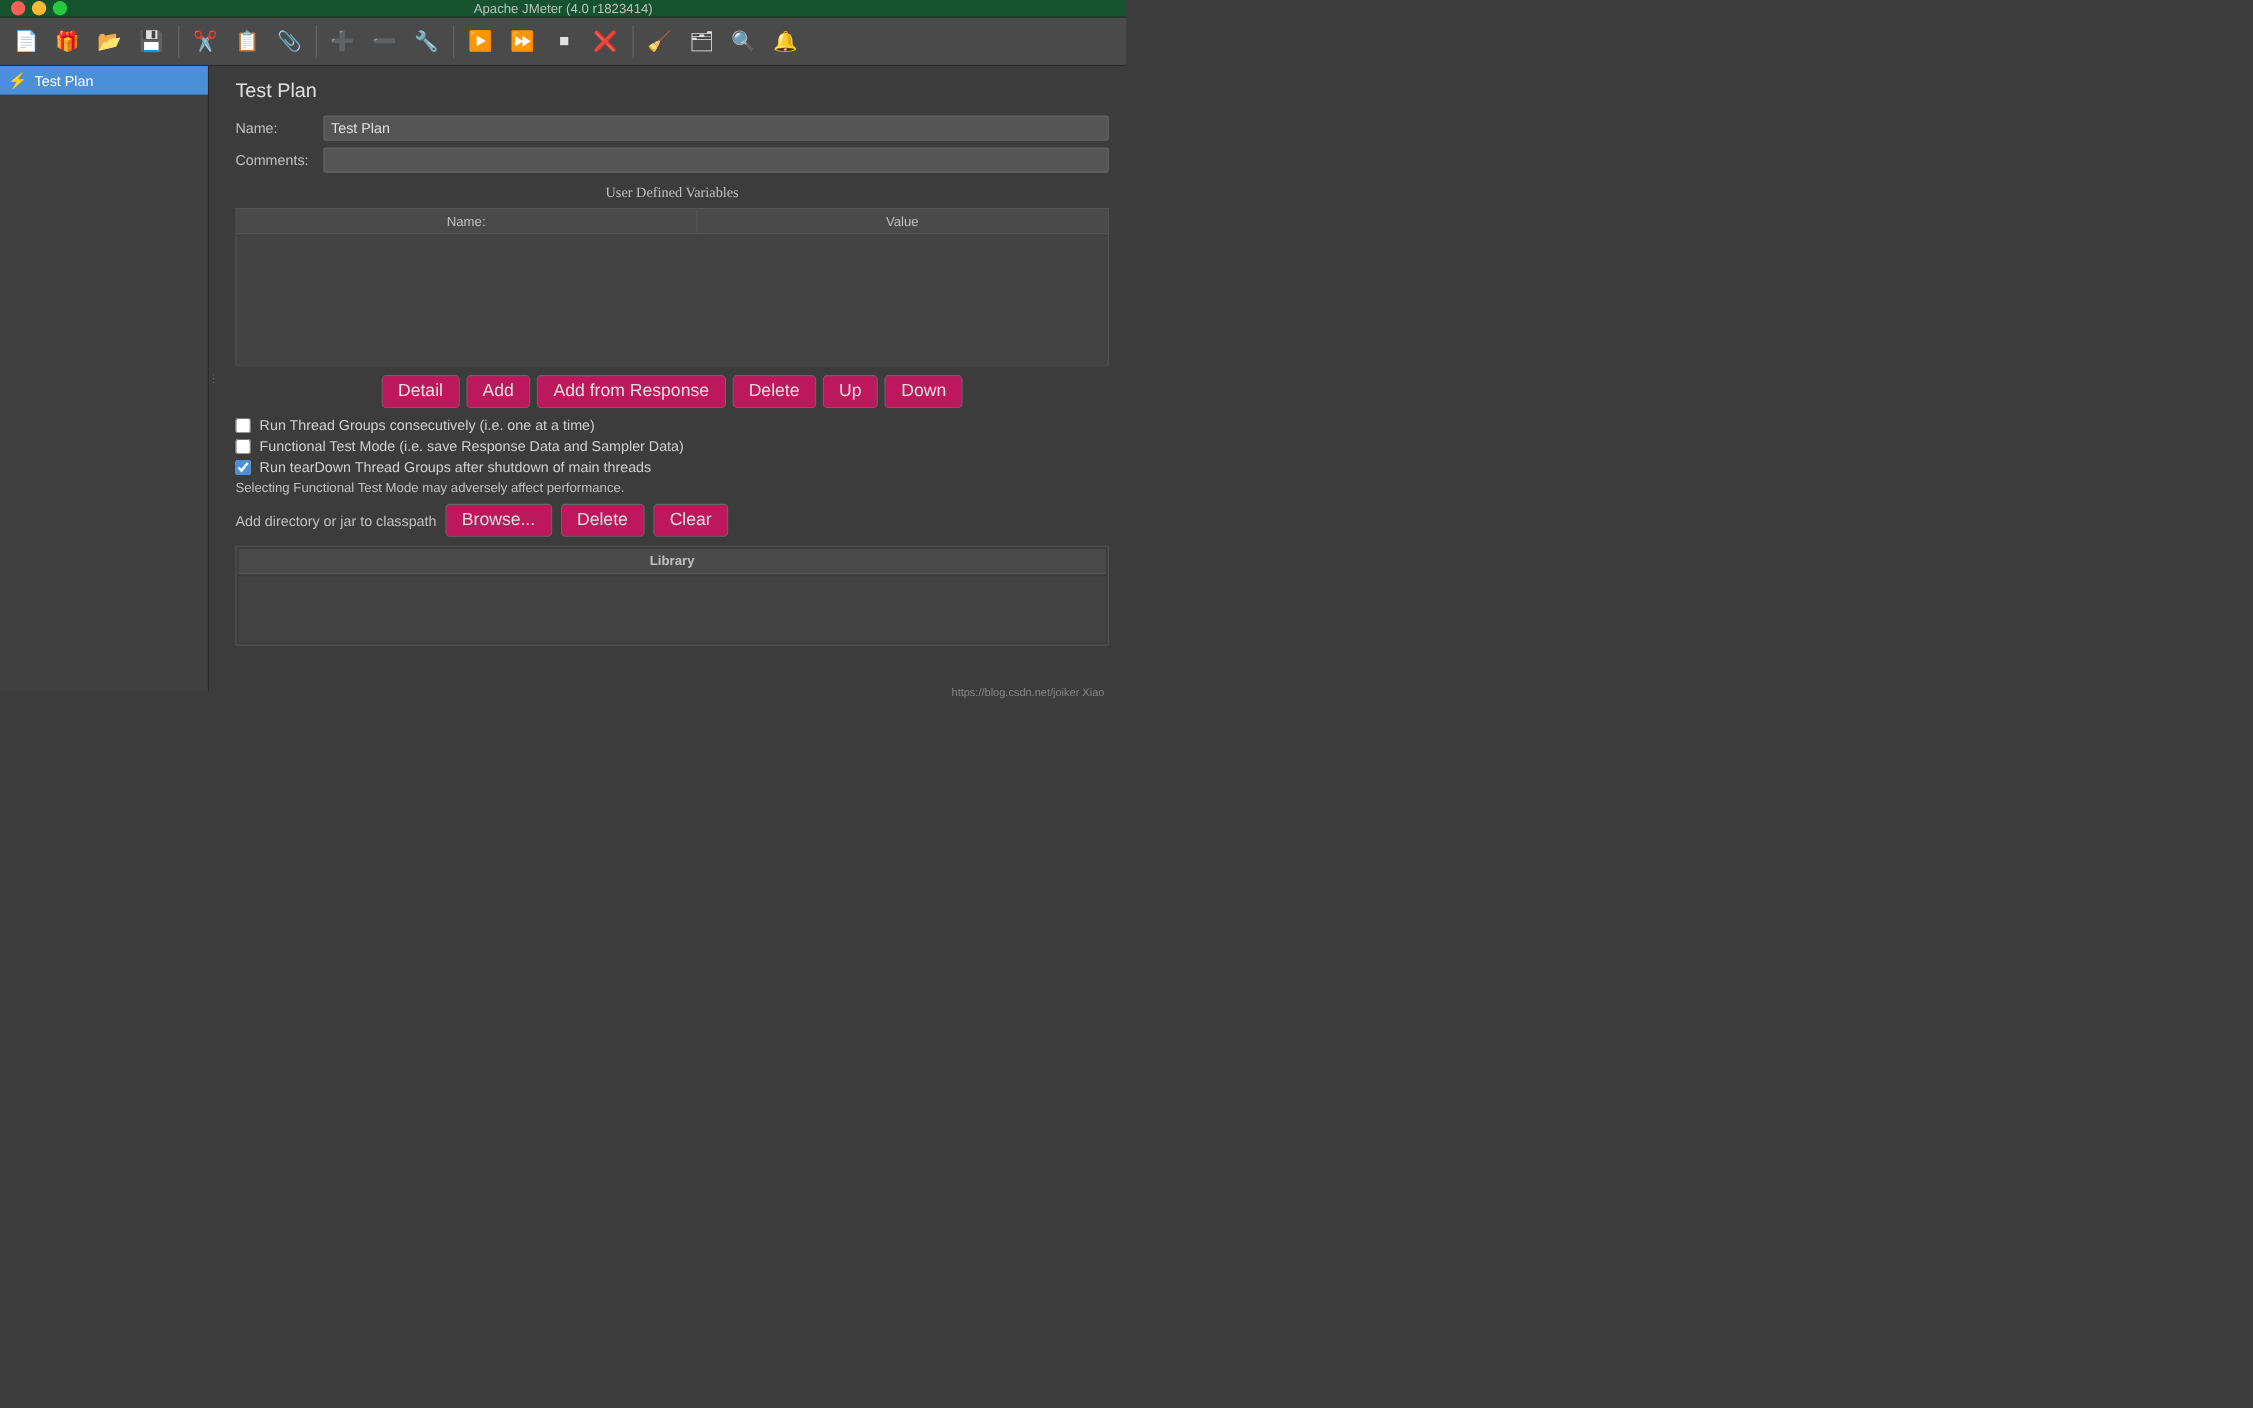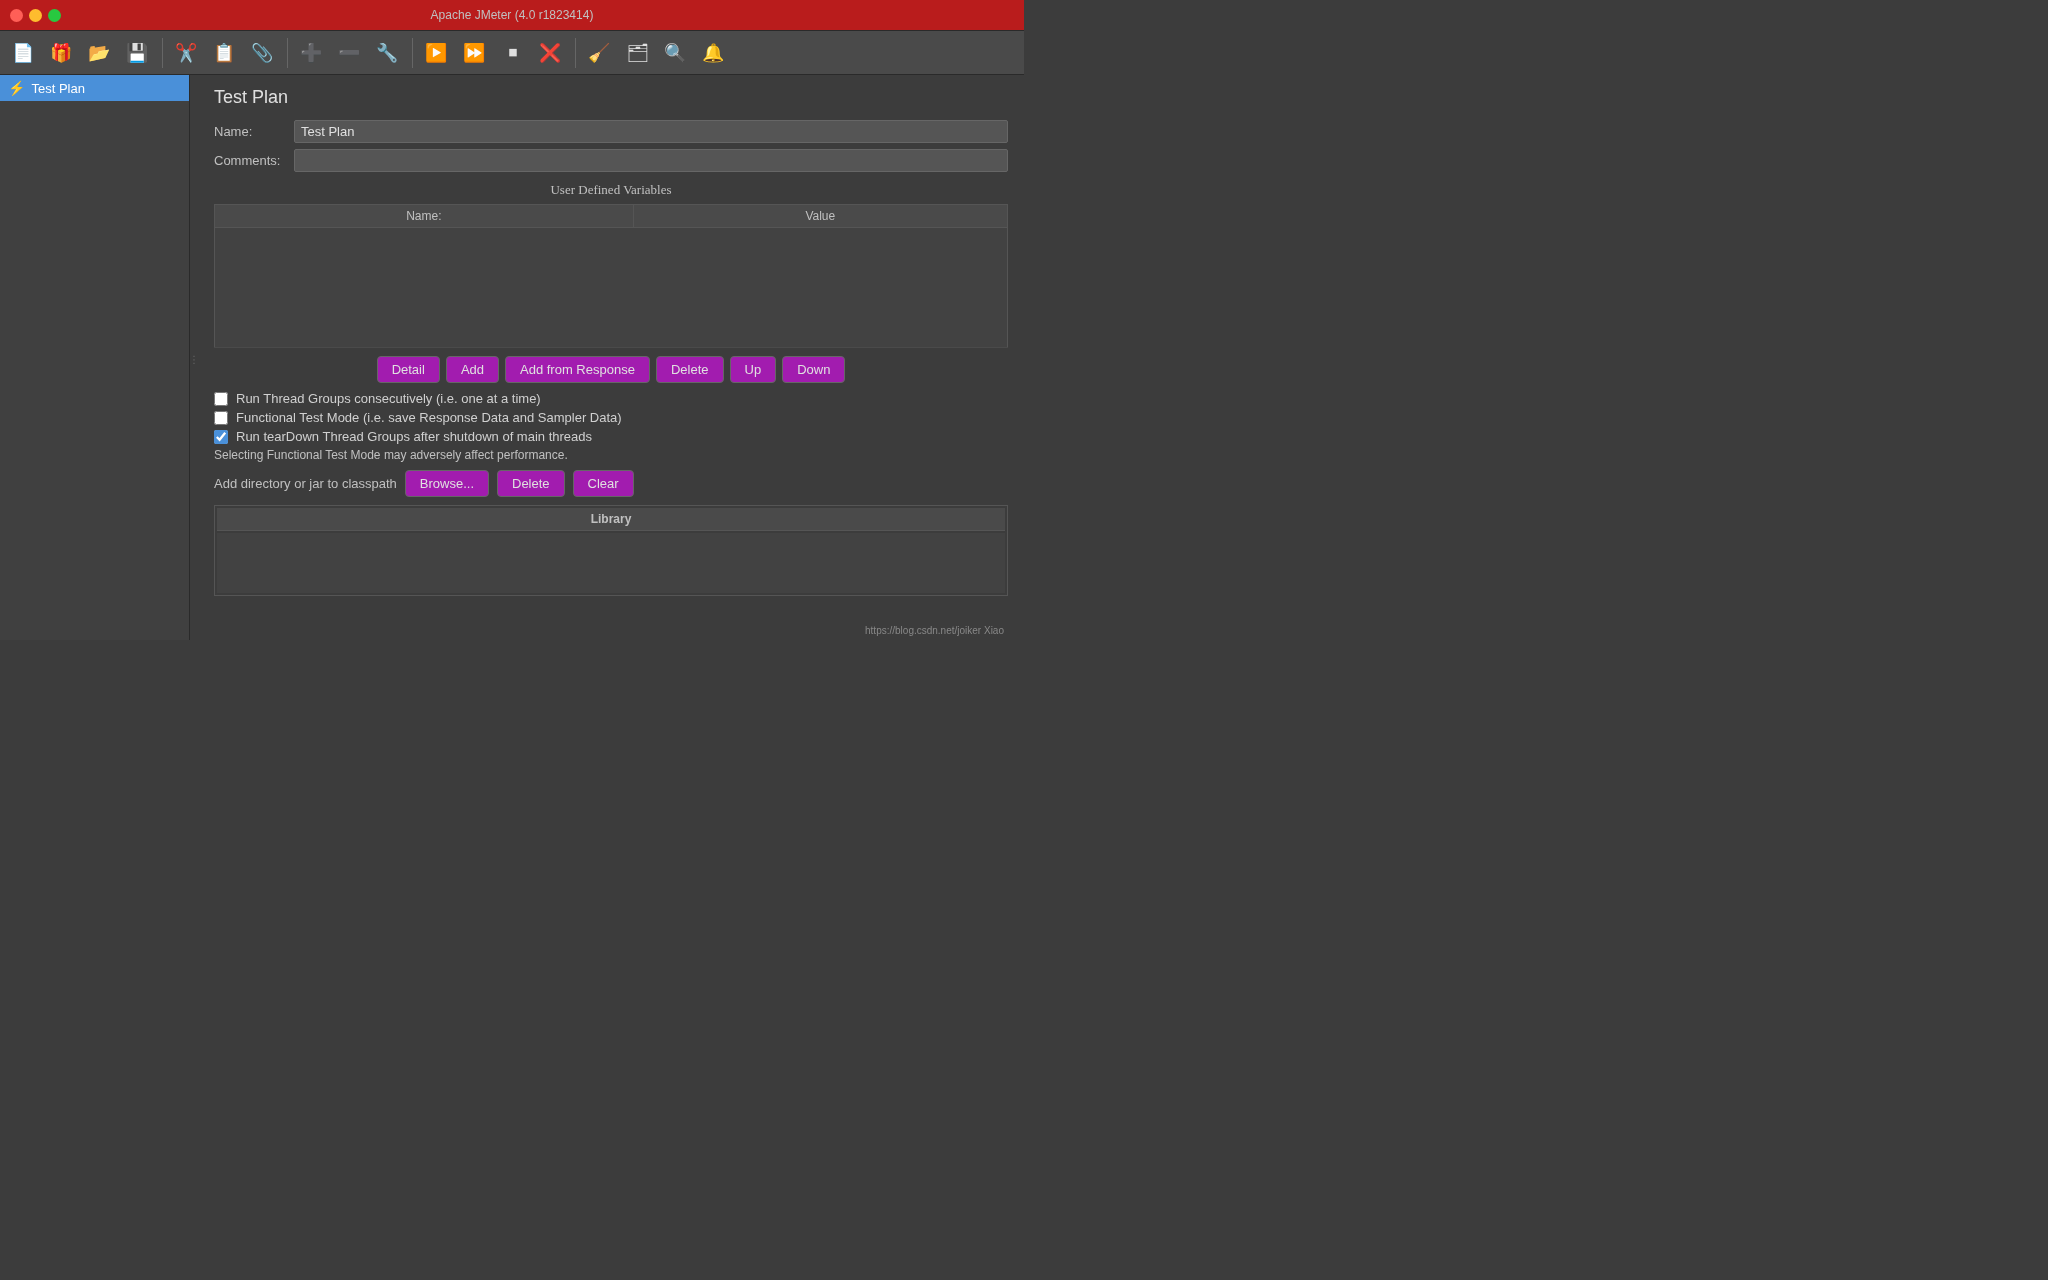--- a/index.html
+++ b/index.html
@@ -9,22 +9,22 @@
       background: #3c3c3c;
       color: #e0e0e0;
       width: 1024px;
       height: 640px;
       overflow: hidden;
       position: relative;
     }
 
     
     .title-bar {
-      background: #b91c1c;
-      height: 31px;
+      background: #14532d;
+      height: 16px;
       display: flex;
       align-items: center;
       justify-content: center;
       border-bottom: 1px solid #2a2a2a;
       position: relative;
       -webkit-app-region: drag;
     }
     .title-bar-buttons {
       position: absolute;
       left: 10px;
@@ -199,25 +199,25 @@
     }
 
     
     .btn-row {
       display: flex;
       gap: 6px;
       margin: 8px 0;
       justify-content: center;
     }
     .action-btn {
-      background: #a21caf;
+      background: #be185d;
       border: 1px solid #666;
       color: #e0e0e0;
       padding: 5px 14px;
-      font-size: 13px;
+      font-size: 16px;
       border-radius: 4px;
       cursor: pointer;
     }
 
     
     .checkbox-row {
       display: flex;
       align-items: center;
       gap: 8px;
       margin: 4px 0;

